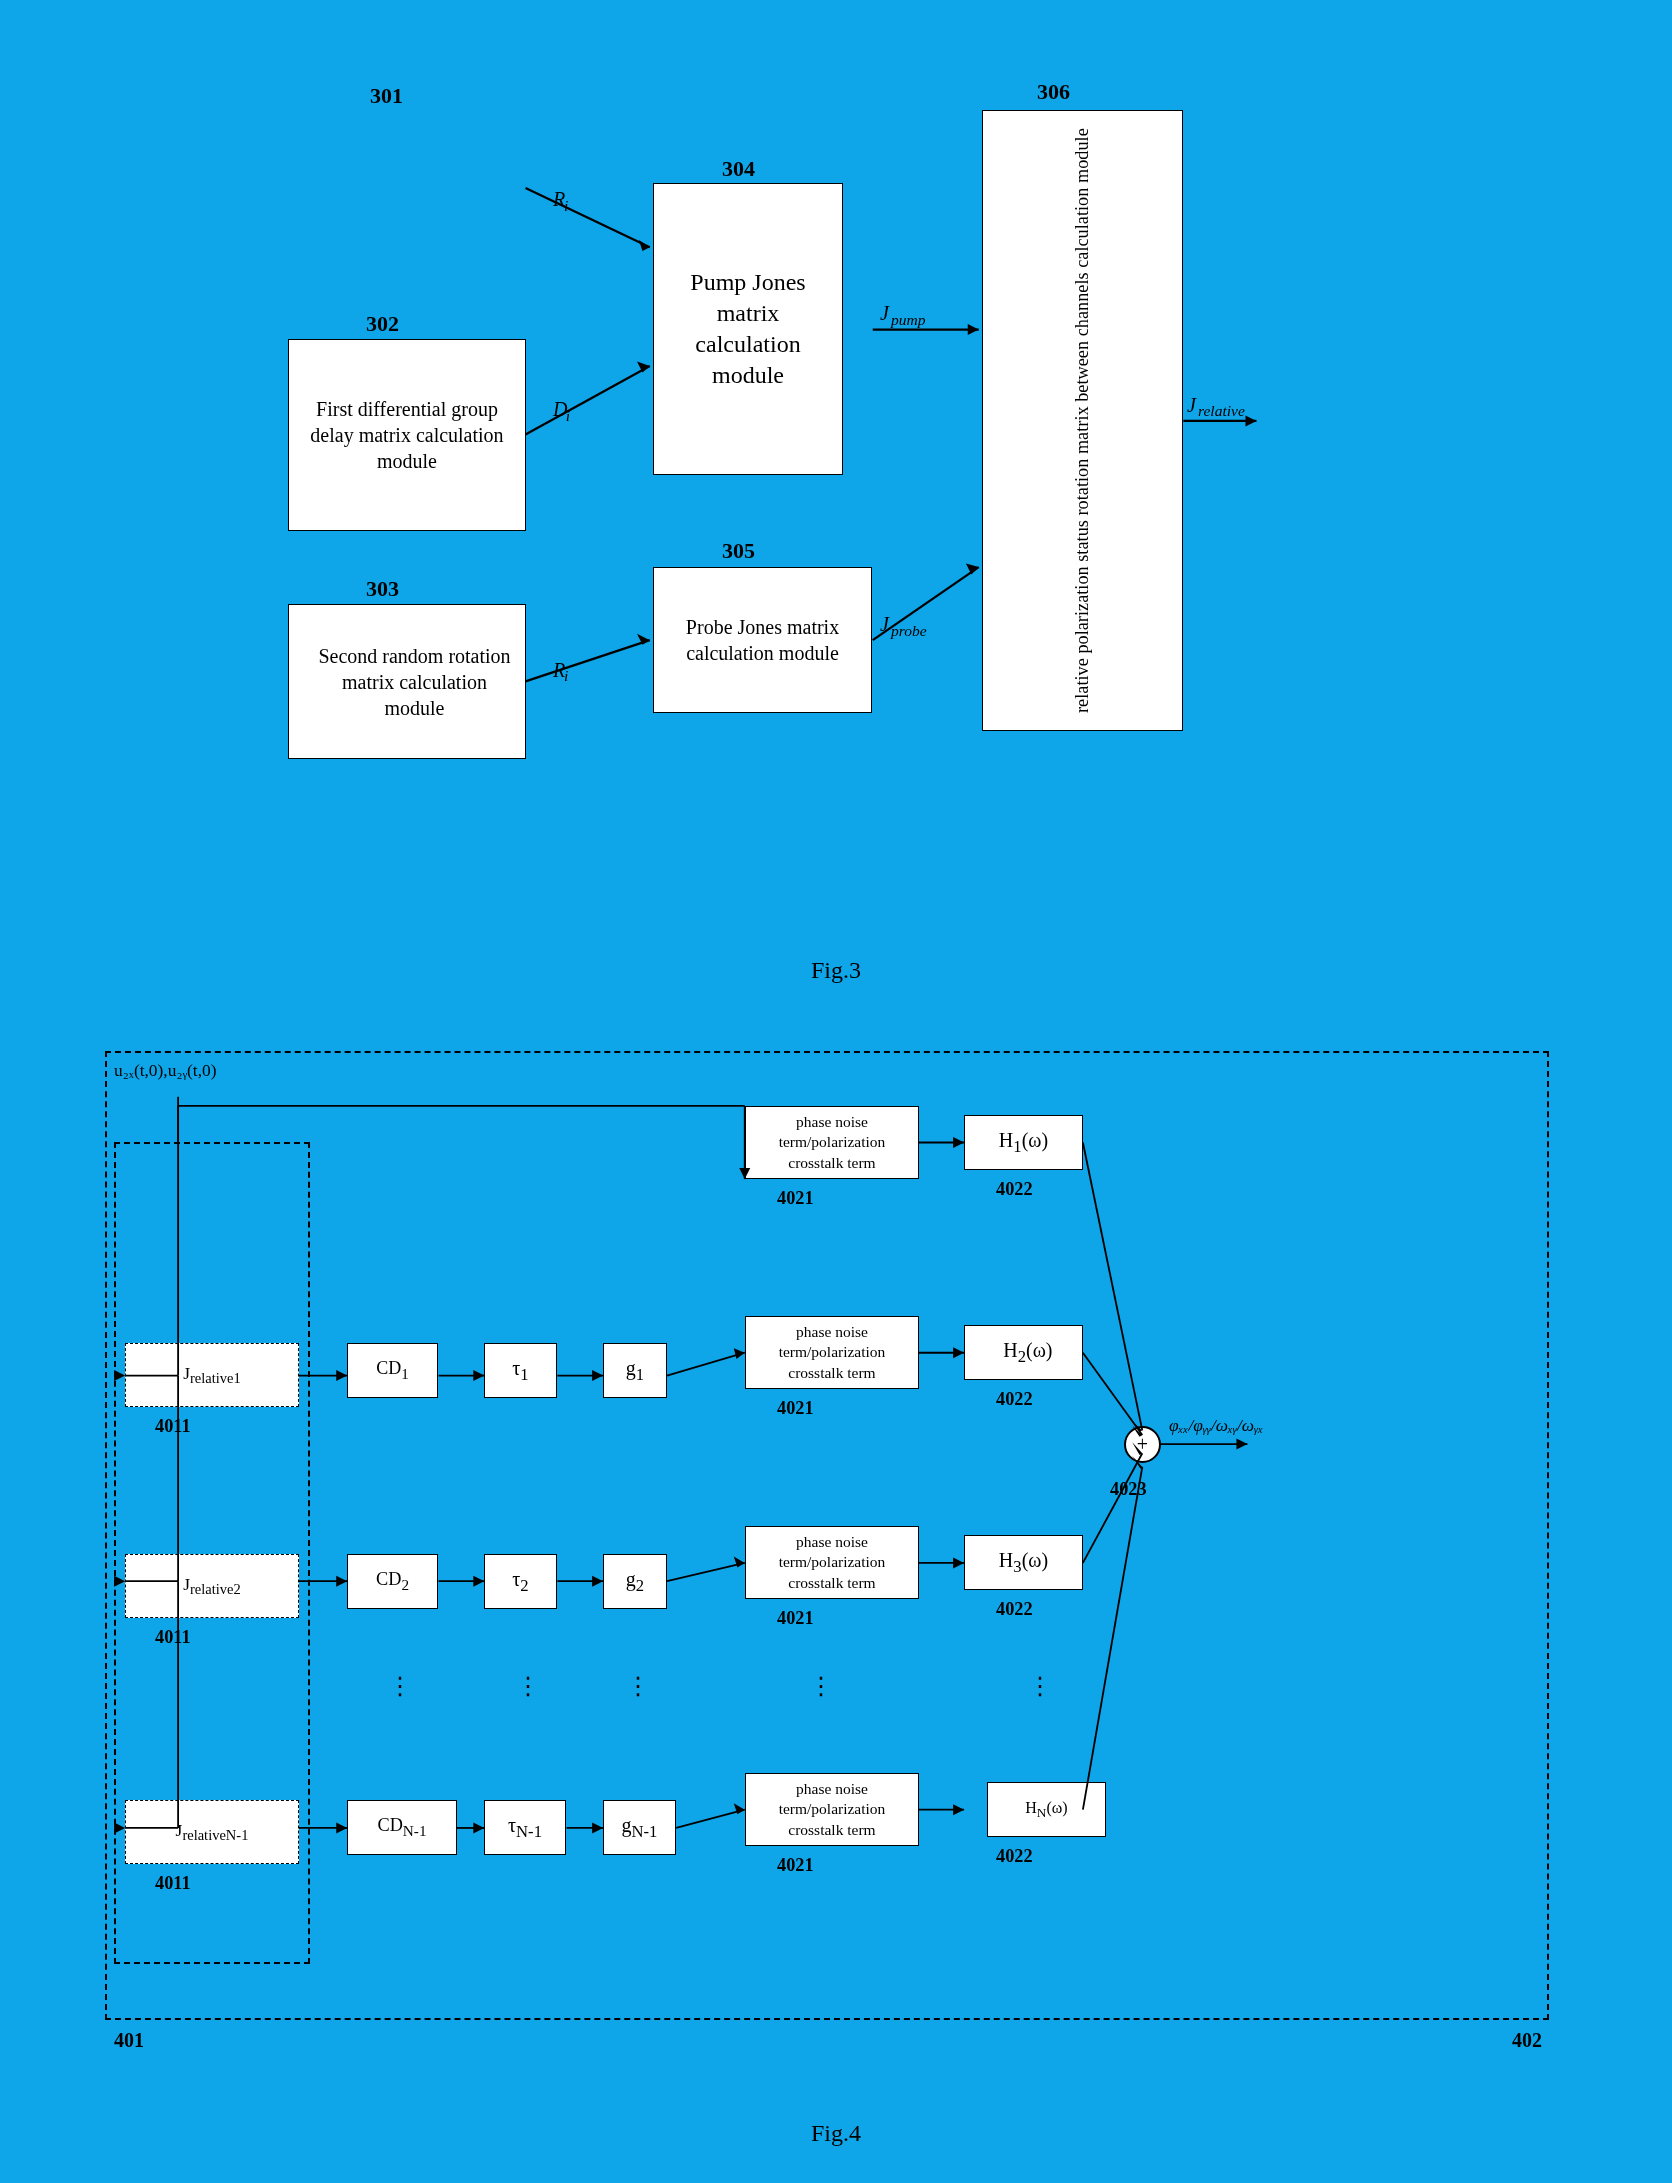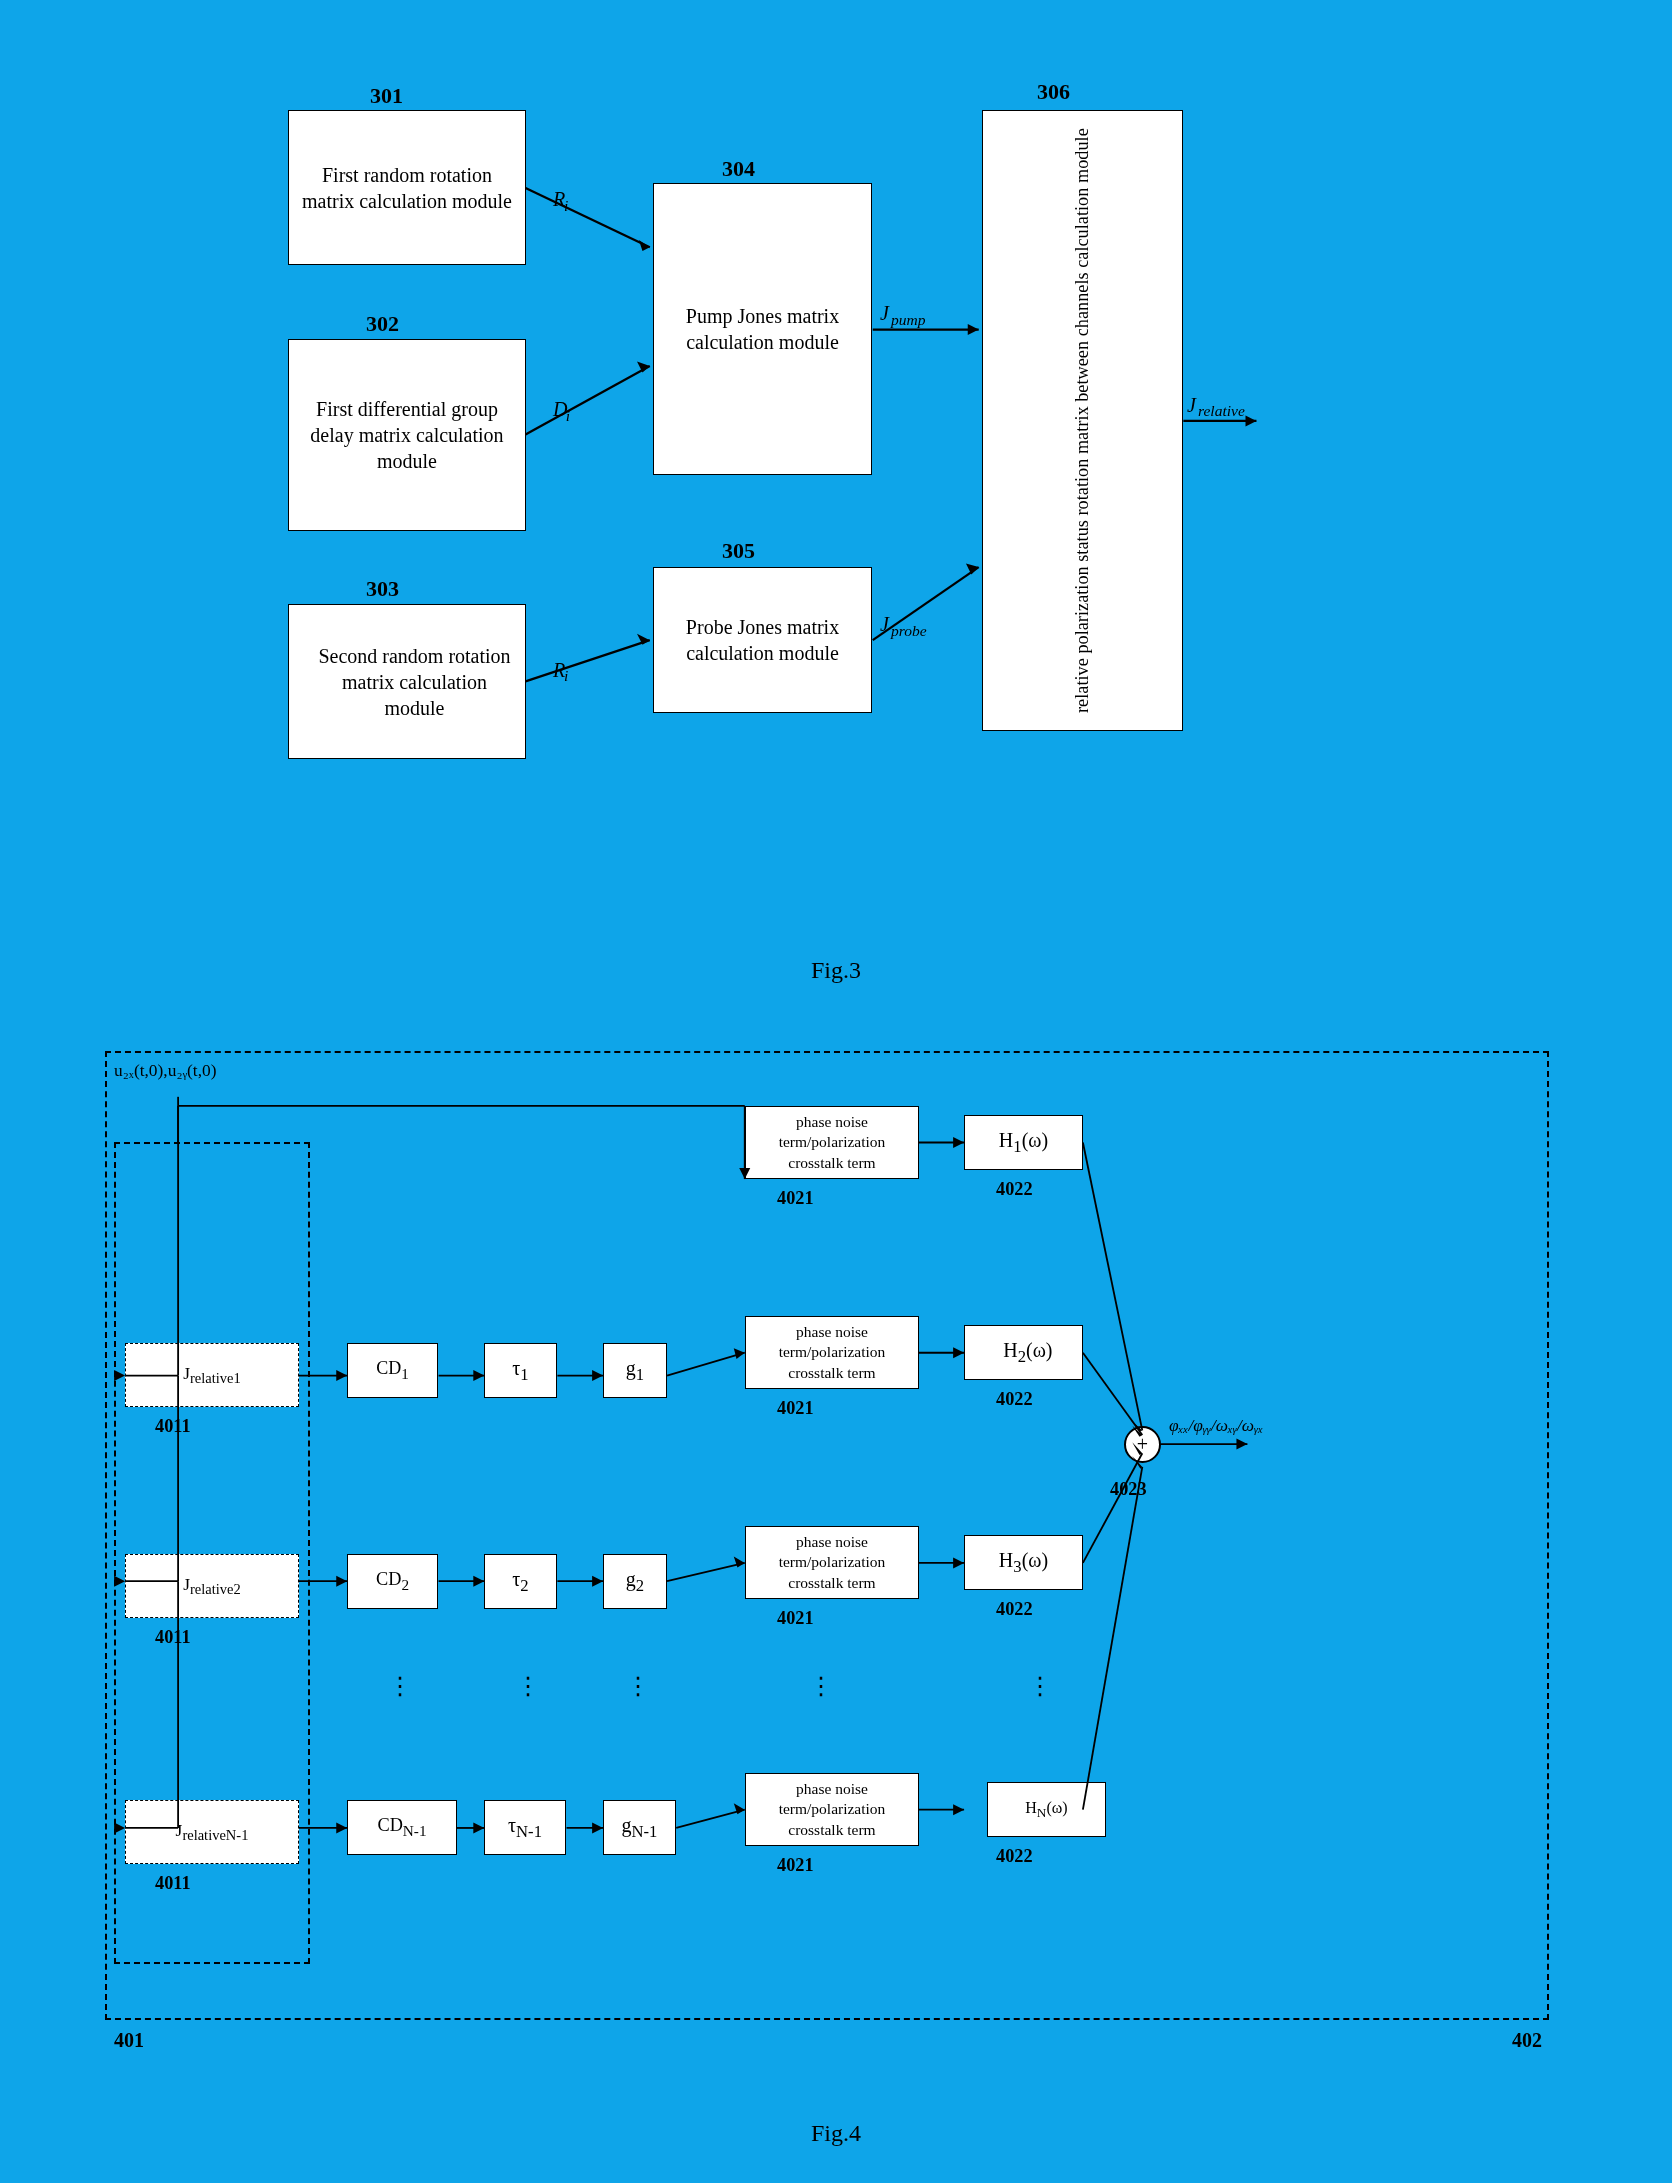--- a/index.html
+++ b/index.html
@@ -51,21 +51,21 @@
     .box-label {
       position: absolute;
       font-size: 22px;
       font-weight: bold;
     }
 
     
     .f3-box1 { left: 0; top: 73px; width: 238px; height: 155px; }
     .f3-box2 { left: 0; top: 302px; width: 238px; height: 192px; }
     .f3-box3 { left: 0; top: 567px; width: 238px; height: 155px; padding-left: 26px; }
-    .f3-pump { left: 365px; top: 146px; width: 219px; height: 292px; font-size: 20px; }
+    .f3-pump { left: 365px; top: 146px; width: 190px; height: 292px; font-size: 24px; }
     .f3-probe { left: 365px; top: 530px; width: 219px; height: 146px; font-size: 20px; }
     .f3-rel  { left: 694px; top: 73px; width: 201px; height: 621px; font-size: 18.3px; writing-mode: vertical-rl; text-orientation: mixed; }
 
     
     .lbl-301 { left: 82px; top: 46px; }
     .lbl-302 { left: 78px; top: 274px; }
     .lbl-303 { left: 78px; top: 539px; }
     .lbl-304 { left: 434px; top: 119px; }
     .lbl-305 { left: 434px; top: 501px; }
     .lbl-306 { left: 749px; top: 42px; }
@@ -160,23 +160,20 @@
   <div class="fig3-container">
     <div class="fig3-inner">
 
       <span class="box-label lbl-301">301</span>
       <span class="box-label lbl-302">302</span>
       <span class="box-label lbl-303">303</span>
       <span class="box-label lbl-304">304</span>
       <span class="box-label lbl-305">305</span>
       <span class="box-label lbl-306">306</span>
 
-      <div class="box f3-box1">
-        <span>First random rotation matrix calculation module</span>
-      </div>
 
       <div class="box f3-box2">
         <span>First differential group delay matrix calculation module</span>
       </div>
 
       <div class="box f3-box3">
         <span>Second random rotation matrix calculation module</span>
       </div>
 
       <div class="box f3-pump">

